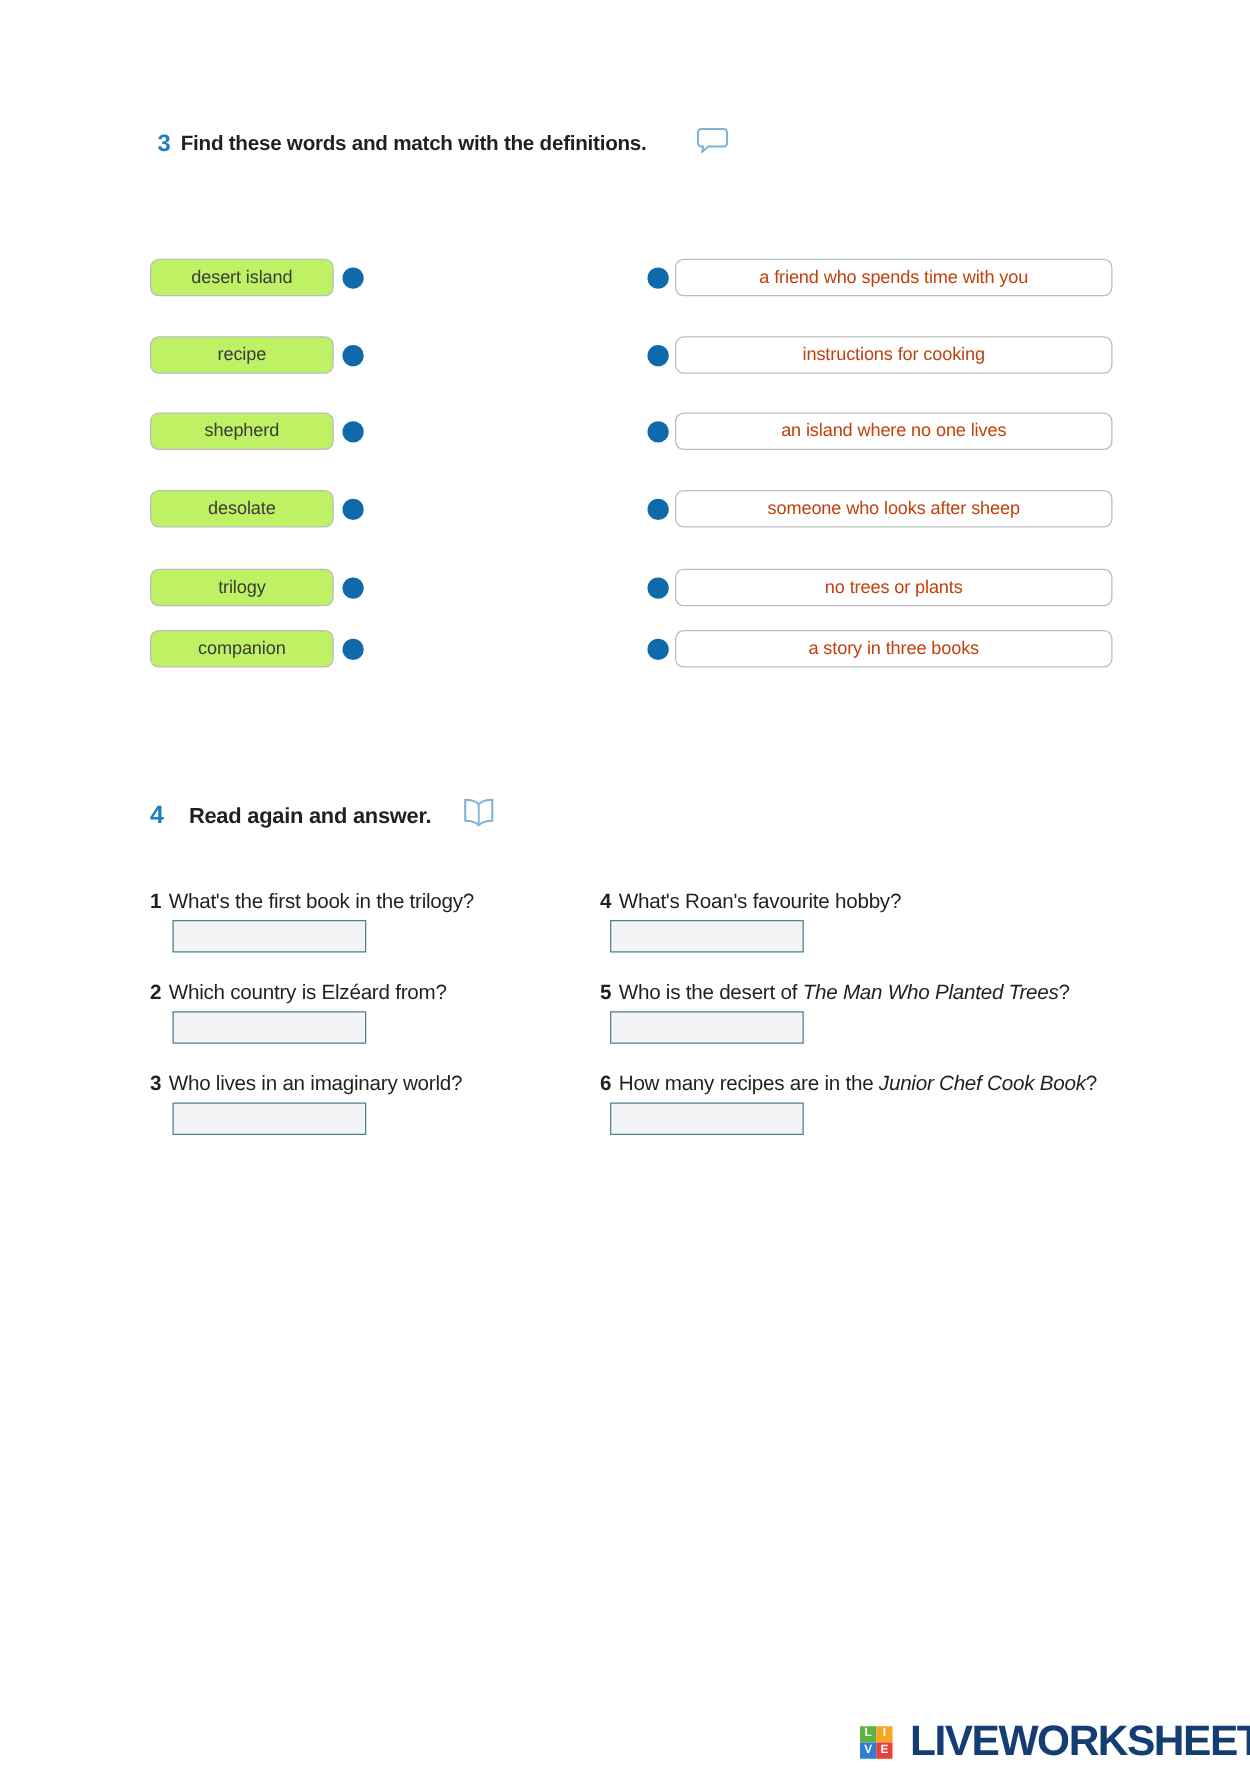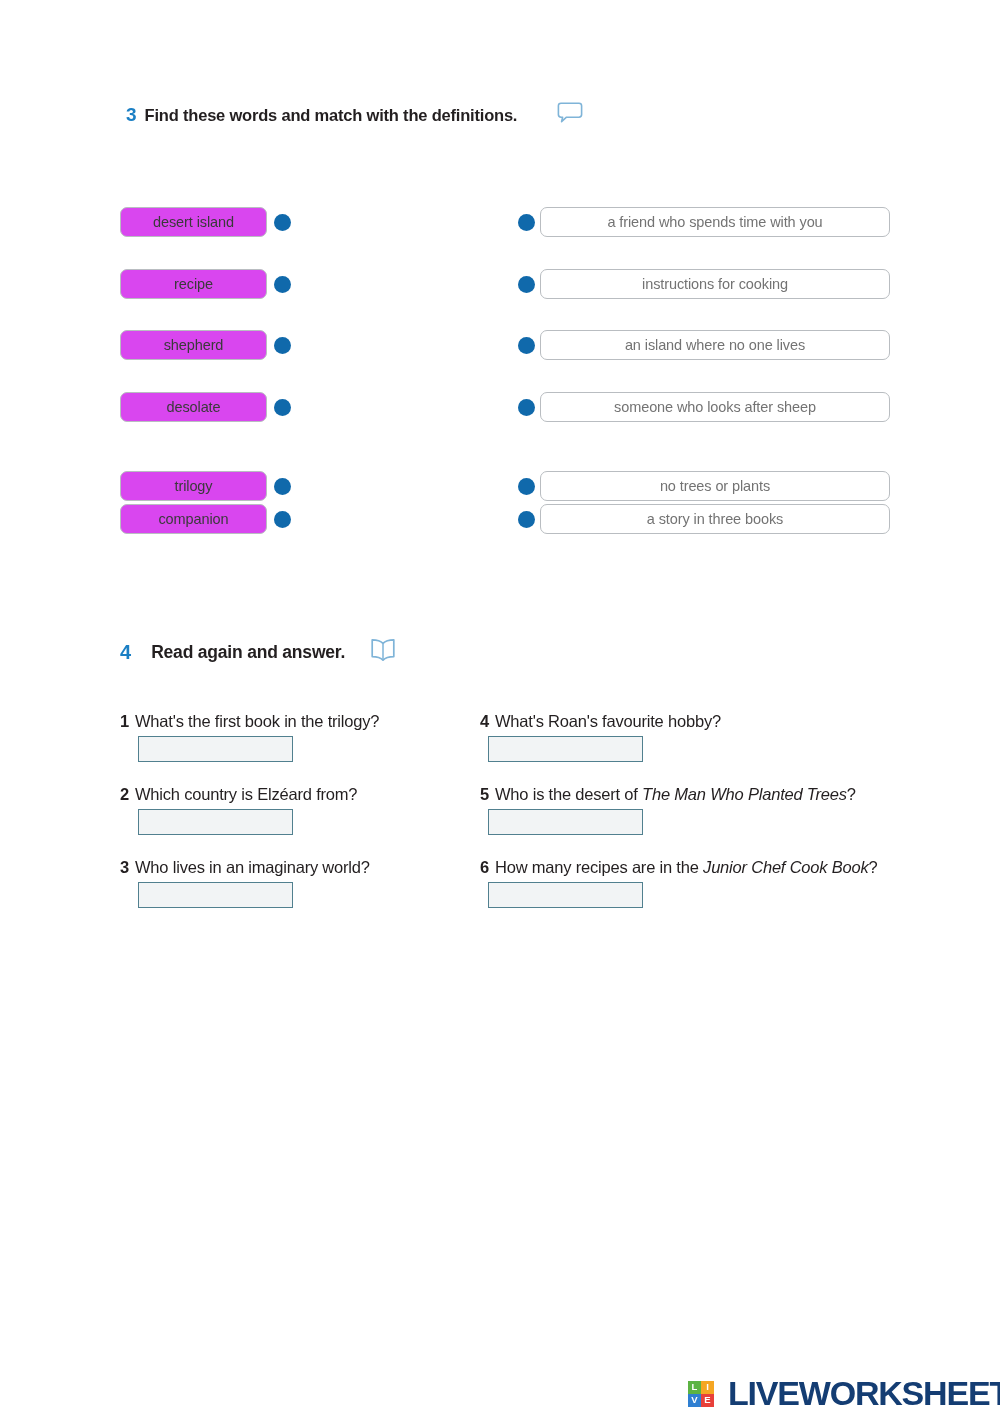--- a/index.html
+++ b/index.html
@@ -60,21 +60,21 @@
   }
   .word-box {
     position: absolute;
     left: 120px;
     top: 0;
     width: 147px;
     height: 30px;
     box-sizing: border-box;
     border: 1.4px solid #b9bdc1;
     border-radius: 7px;
-    background: #d946ef;
+    background: #bef264;
     display: flex;
     align-items: center;
     justify-content: center;
     font-size: 14.5px;
     color: #3a3a3a;
     letter-spacing: -0.1px;
   }
   .def-box {
     position: absolute;
     left: 540px;
@@ -82,21 +82,21 @@
     width: 350px;
     height: 30px;
     box-sizing: border-box;
     border: 1.4px solid #b9bdc1;
     border-radius: 7px;
     background: #ffffff;
     display: flex;
     align-items: center;
     justify-content: center;
     font-size: 14.5px;
-    color: #737373;
+    color: #c2410c;
     letter-spacing: -0.1px;
   }
   .dot {
     position: absolute;
     width: 17px;
     height: 17px;
     border-radius: 50%;
     background: #1069ab;
     top: 7px;
   }
@@ -206,21 +206,21 @@
     <div class="def-box">an island where no one lives</div>
   </div>
 
   <div class="match-row" style="top:392px">
     <div class="word-box">desolate</div>
     <div class="dot dot-left"></div>
     <div class="dot dot-right"></div>
     <div class="def-box">someone who looks after sheep</div>
   </div>
 
-  <div class="match-row" style="top:471px">
+  <div class="match-row" style="top:455px">
     <div class="word-box">trilogy</div>
     <div class="dot dot-left"></div>
     <div class="dot dot-right"></div>
     <div class="def-box">no trees or plants</div>
   </div>
 
   <div class="match-row" style="top:504px">
     <div class="word-box">companion</div>
     <div class="dot dot-left"></div>
     <div class="dot dot-right"></div>

